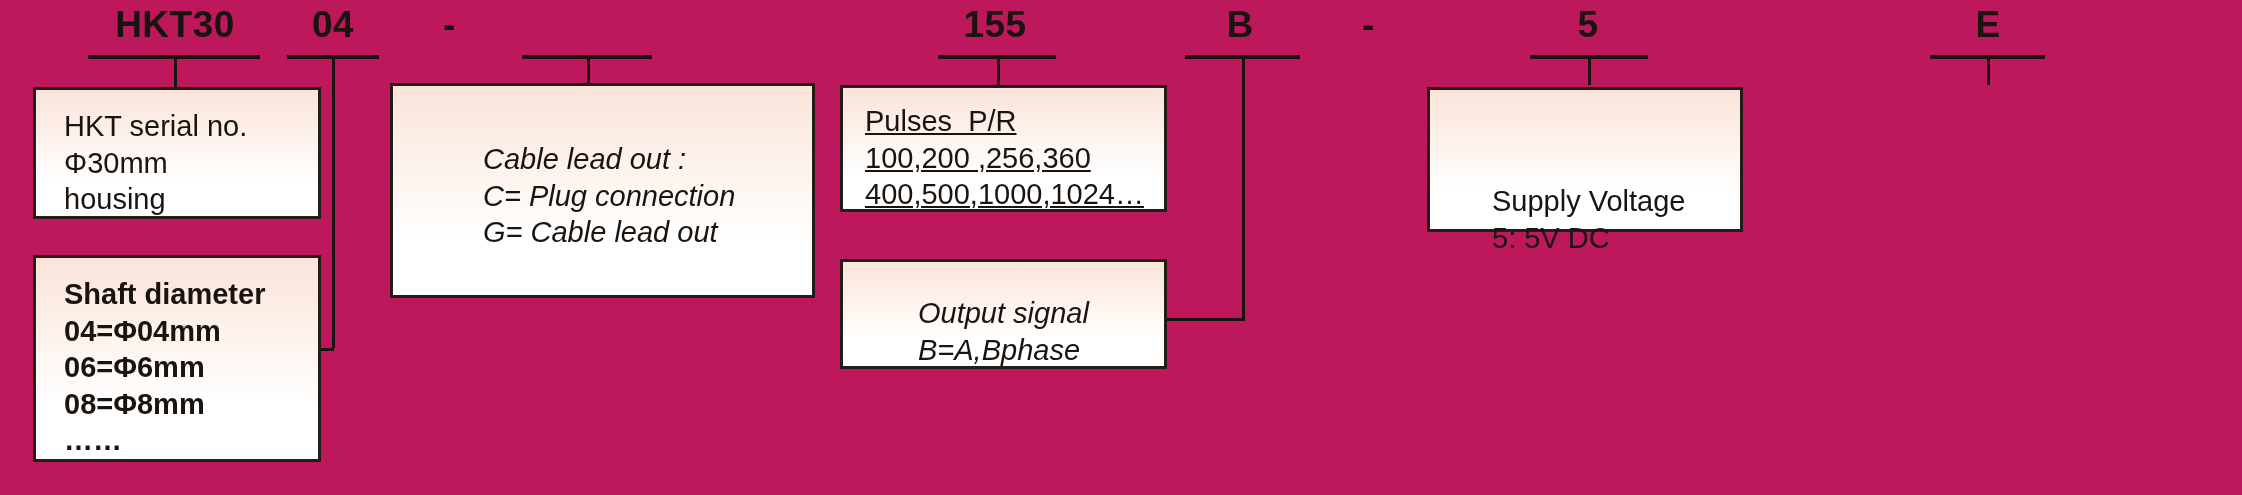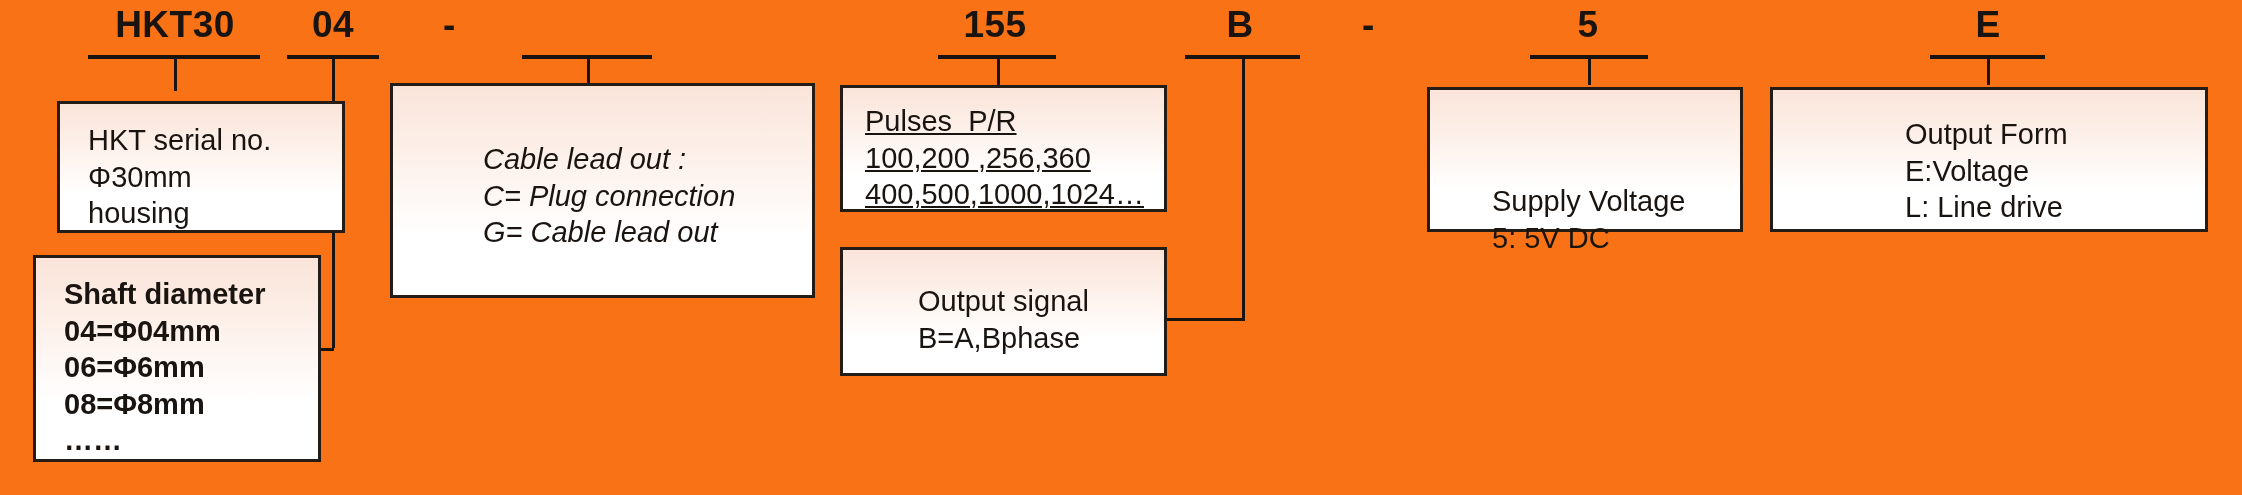--- a/index.html
+++ b/index.html
@@ -7,21 +7,21 @@
     padding: 0;
     background: #ffffff;
   }
   body {
     font-family: "Liberation Sans", sans-serif;
   }
   #diagram {
     position: relative;
     width: 2242px;
     height: 495px;
-    background: #f97316;
+    background: #be185d;
     overflow: hidden;
   }
 
   
   .code {
     position: absolute;
     font-weight: bold;
     color: #1a1410;
     font-size: 37px;
     line-height: 1;
@@ -109,21 +109,21 @@
 
   <div class="vline" style="left:997px; top:55px; height:30px;"></div>
 
   <div class="vline" style="left:1242px; top:55px; height:263px;"></div>
   <div class="hline" style="left:1165px; top:318px; width:80px;"></div>
 
   <div class="vline" style="left:1588px; top:55px; height:30px;"></div>
 
   <div class="vline" style="left:1987px; top:55px; height:30px;"></div>
 
-  <div class="box" style="left:33px; top:101px; width:288px; height:132px;margin-left:24px;">
+  <div class="box" style="left:33px; top:87px; width:288px; height:132px;">
     <div class="box-text" style="left:28px; top:18px;">HKT serial no.
 Φ30mm
 housing</div>
   </div>
 
   <div class="box" style="left:33px; top:255px; width:288px; height:207px;">
     <div class="box-text" style="left:28px; top:18px;font-weight:bold;">Shaft diameter
 04=Φ04mm
 06=Φ6mm
 08=Φ8mm
@@ -135,29 +135,24 @@
 C= Plug connection
 G= Cable lead out</div>
   </div>
 
   <div class="box" style="left:840px; top:85px; width:327px; height:127px;">
     <div class="box-text" style="left:22px; top:15px;text-decoration:underline;">Pulses  P/R
 100,200 ,256,360
 400,500,1000,1024…</div>
   </div>
 
-  <div class="box" style="left:840px; top:247px; width:327px; height:129px;">
+  <div class="box" style="left:840px; top:259px; width:327px; height:110px;font-style:italic;">
     <div class="box-text" style="left:75px; top:33px;">Output signal
 B=A,Bphase</div>
   </div>
 
   <div class="box" style="left:1427px; top:87px; width:316px; height:145px;">
     <div class="box-text" style="left:62px; top:45px;margin-top:48px;">Supply Voltage
 5: 5V DC</div>
   </div>
 
-  <div class="box" style="left:1770px; top:87px; width:438px; height:145px;">
-    <div class="box-text" style="left:132px; top:26px;">Output Form
-E:Voltage
-L: Line drive</div>
-  </div>
 
 </div>
 
 </body></html>

